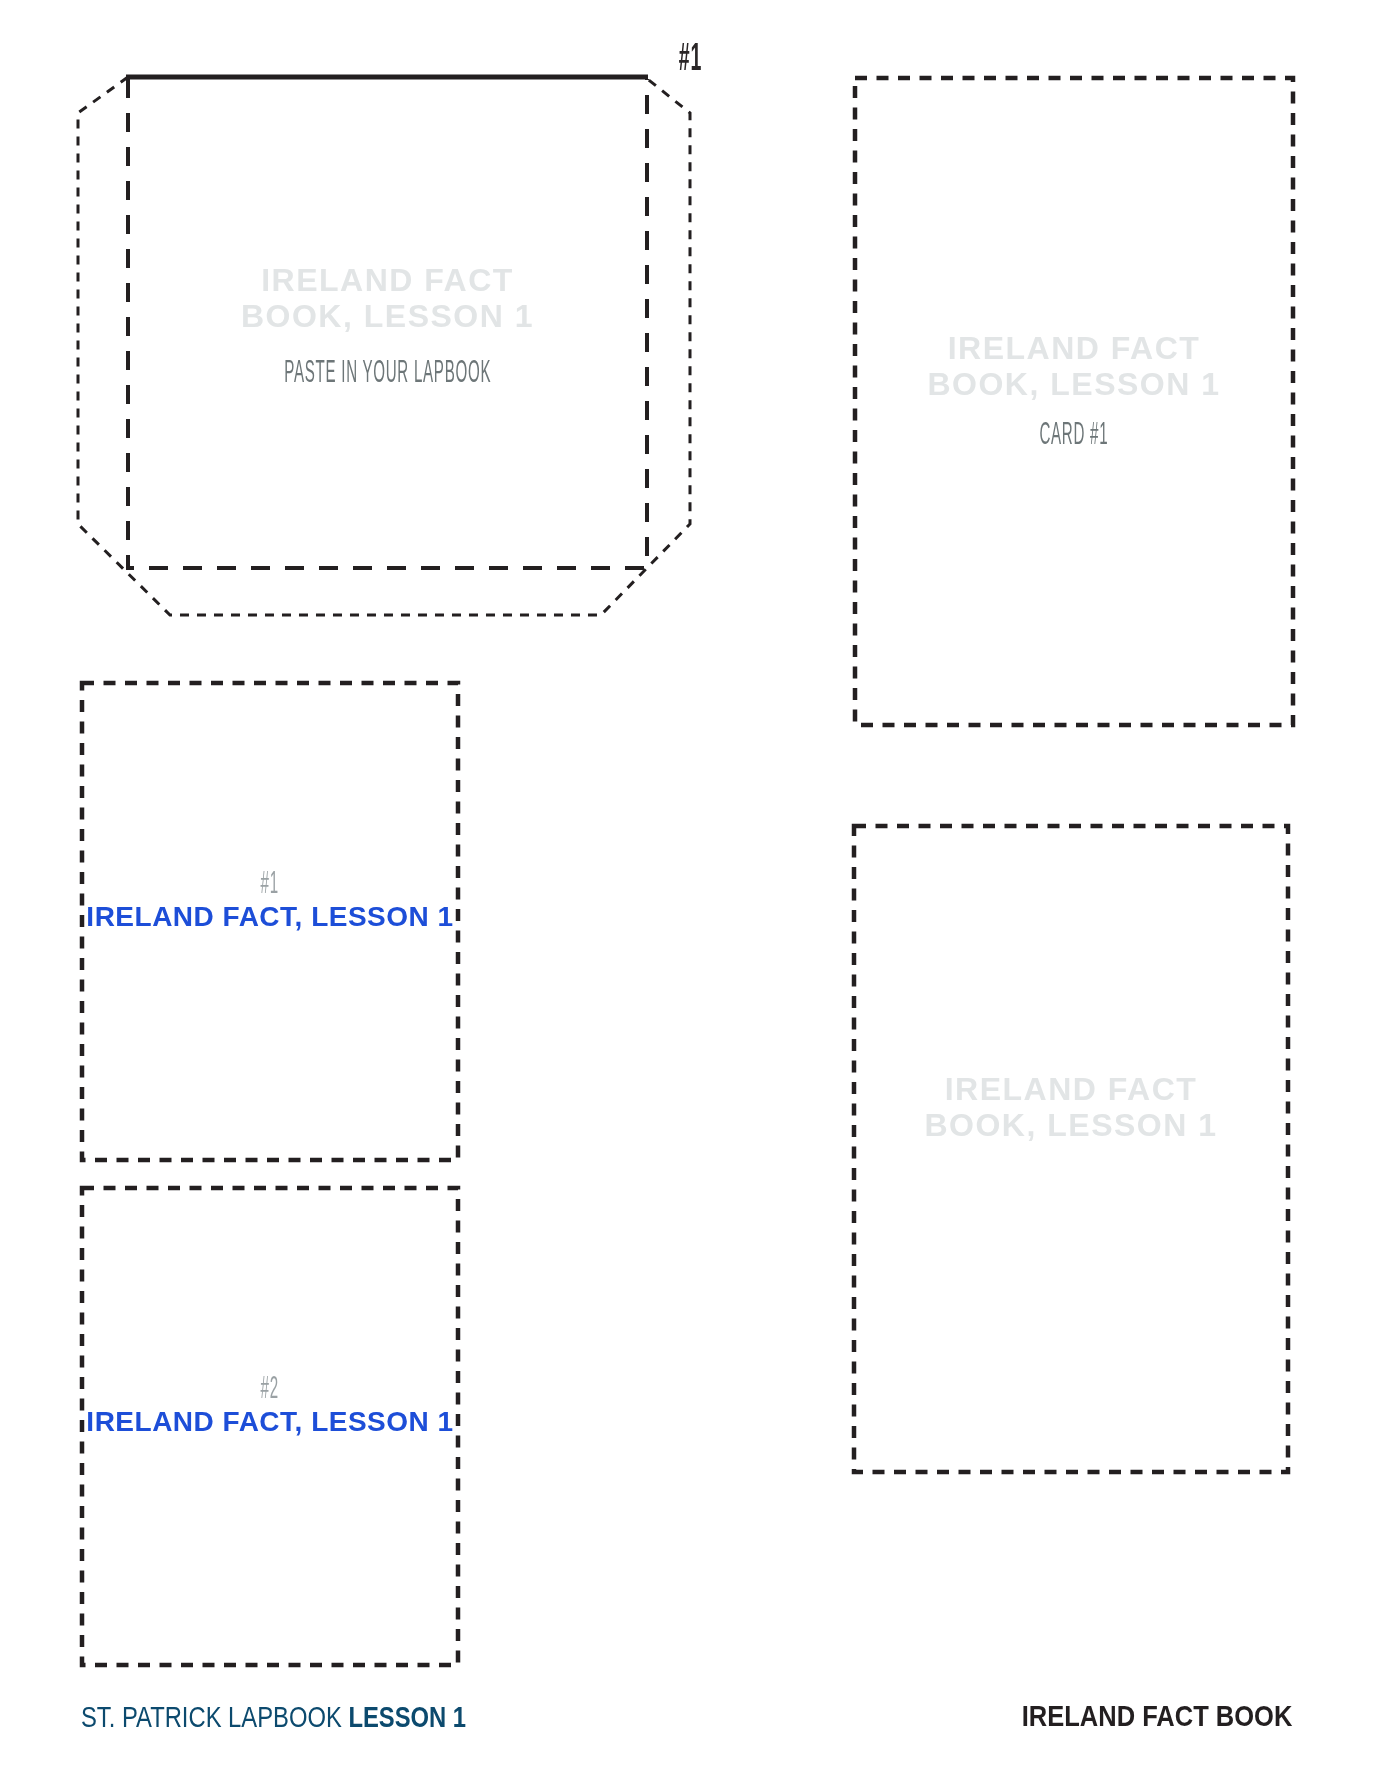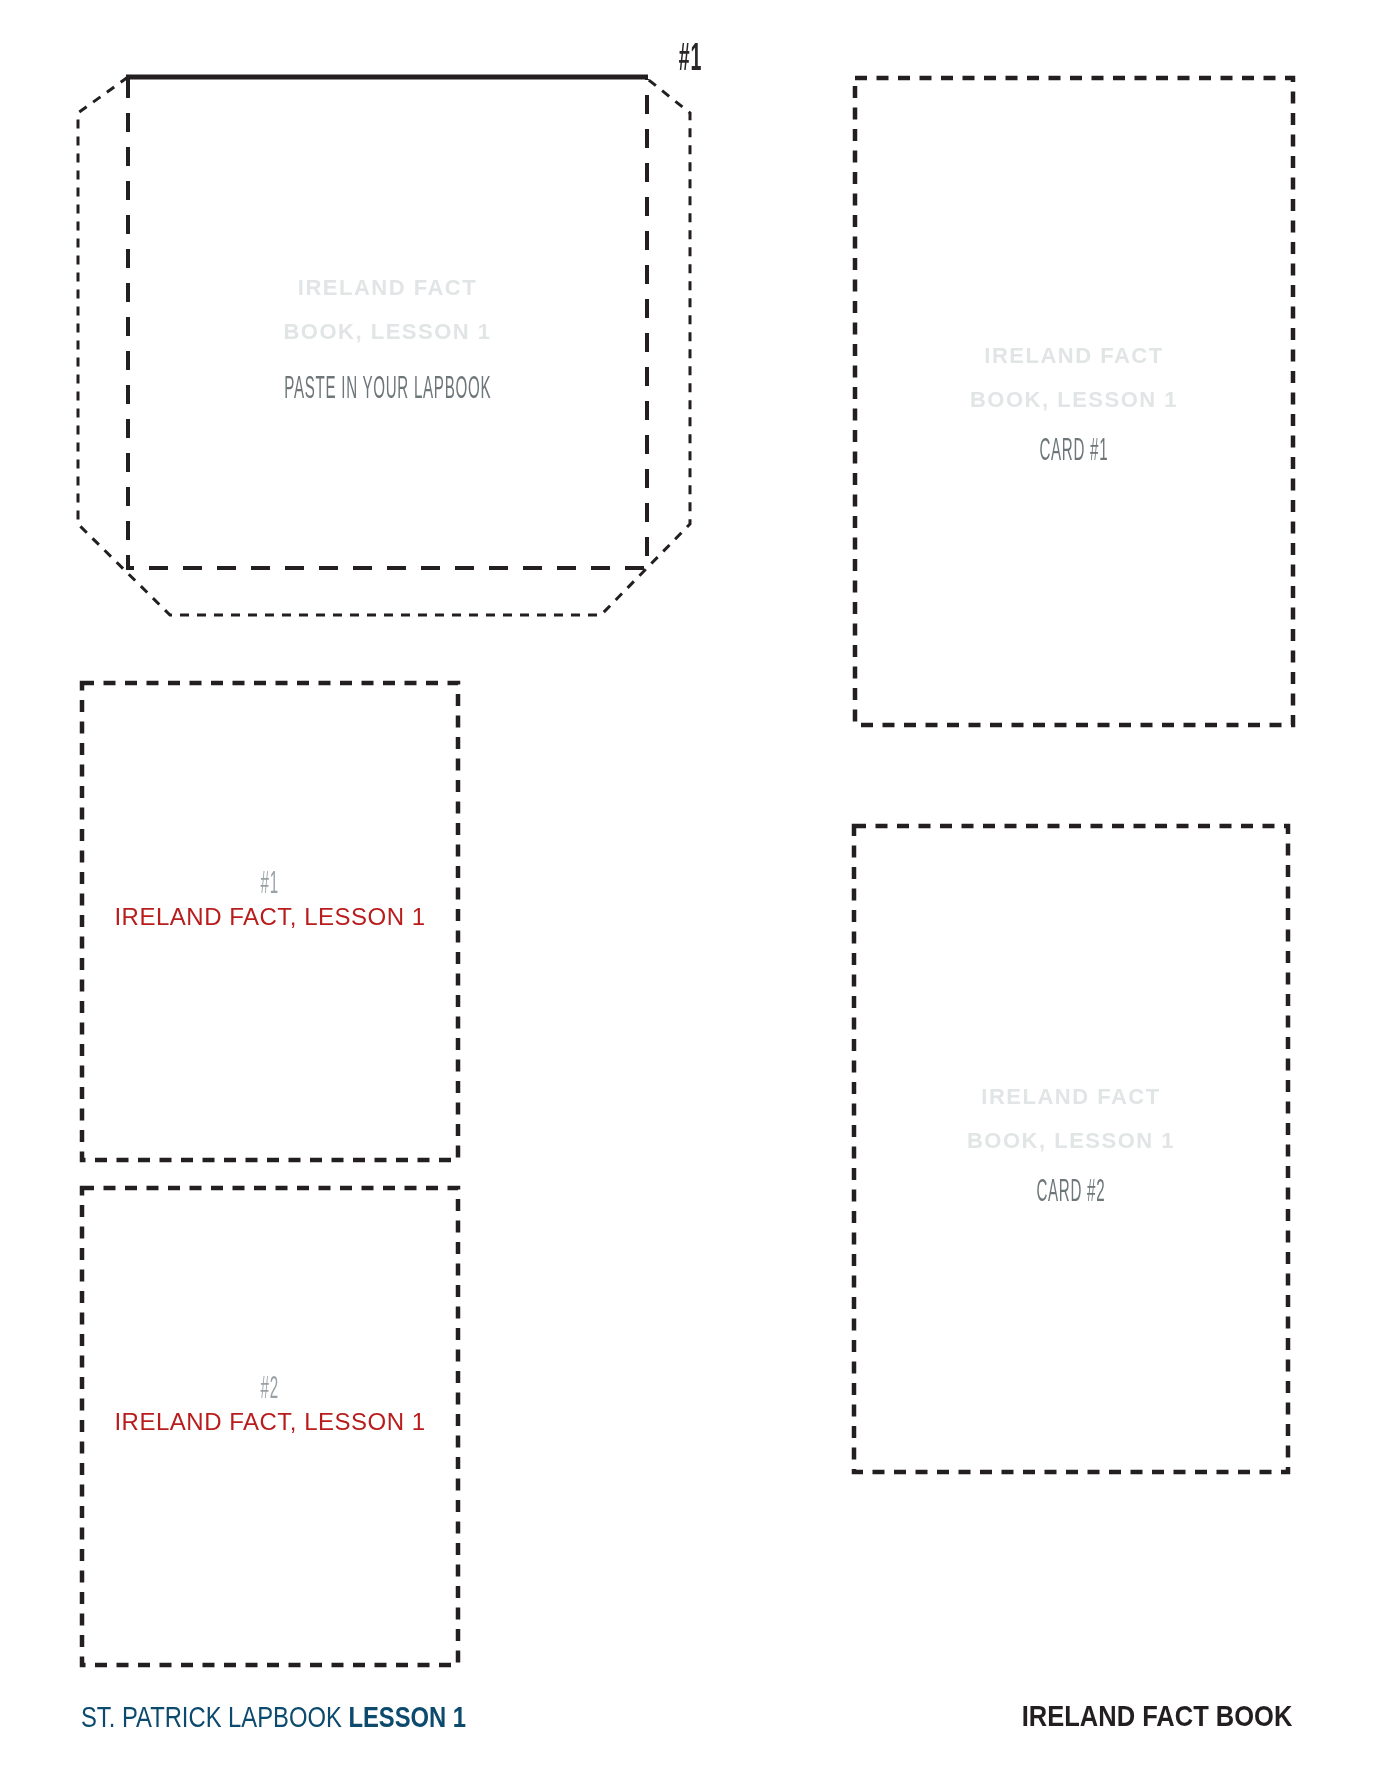--- a/index.html
+++ b/index.html
@@ -9,32 +9,31 @@
     height: 1772px;
     background: #ffffff;
     font-family: "Liberation Sans", sans-serif;
     overflow: hidden;
   }
   svg.cutlines { position: absolute; left: 0; top: 0; width: 1376px; height: 1772px; }
 
   
   .wm {
     font-weight: bold;
-    font-size: 22px;
+    font-size: 32px;
     line-height: 36px;
     letter-spacing: 1.5px;
     color: #e2e5e6;
-    margin-top: 8px;
   }
   .slip-wm {
-    font-weight: normal;
-    font-size: 24px;
+    font-weight: bold;
+    font-size: 28px;
     line-height: 30px;
     letter-spacing: 0.5px;
-    color: #b91c1c;
+    color: #1d4ed8;
   }
 
   
   .cond {
     display: inline-block;
     font-size: 21px;
     letter-spacing: 1px;
     transform: scale(0.72, 1.5);
     white-space: nowrap;
   }
@@ -115,23 +114,20 @@
   <div id="slip2-text">
     <div class="num-row">
       <span class="cond graylab">#2</span>
     </div>
     <div class="slip-wm">IRELAND FACT, LESSON 1</div>
   </div>
 
   <div id="card2-text">
     <div class="wm">IRELAND FACT</div>
     <div class="wm">BOOK, LESSON 1</div>
-    <div class="label-row">
-      <span class="cond muted">CARD #2</span>
-    </div>
   </div>
 
   <div id="footer-left">
     <span class="fl-inner"><span>ST. PATRICK LAPBOOK </span><span class="fbold">LESSON 1</span></span>
   </div>
   <div id="footer-right">
     <span class="fr-inner">IRELAND FACT BOOK</span>
   </div>
 
 </div>

